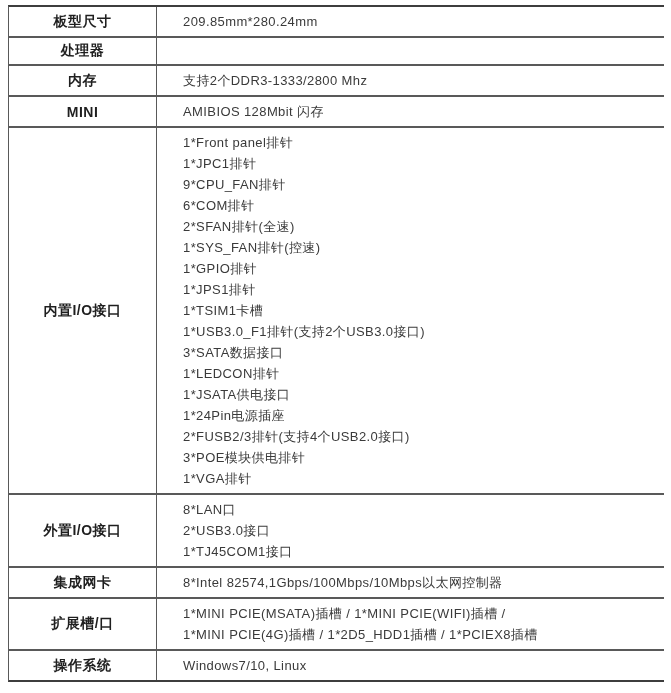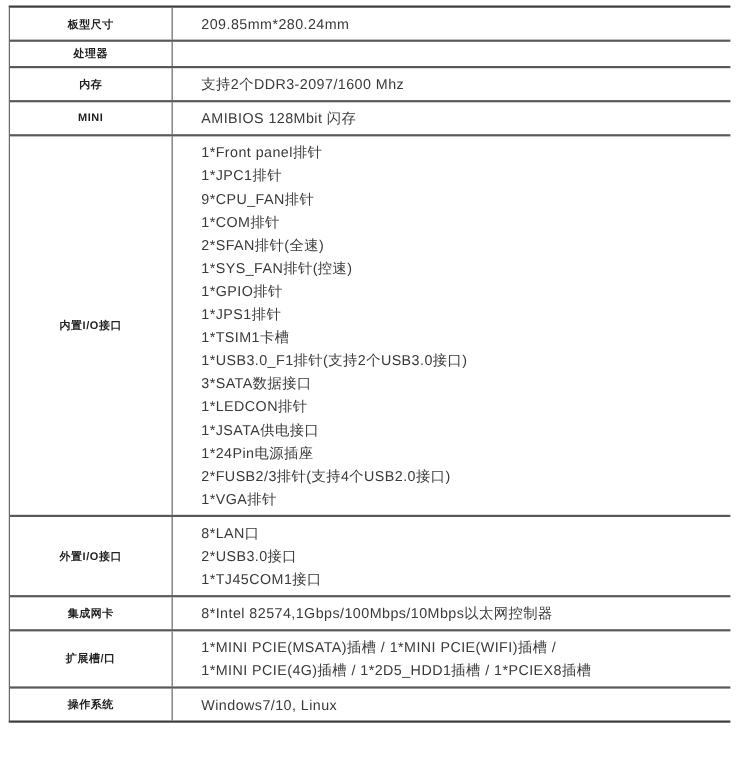--- a/index.html
+++ b/index.html
@@ -38,21 +38,21 @@
   }
   .label-cell {
     width: 148px;
     flex: 0 0 148px;
     border-right: 1px solid var(--border-mid);
     display: flex;
     align-items: center;
     justify-content: center;
     text-align: center;
     font-weight: bold;
-    font-size: 10px;
+    font-size: 14px;
     color: var(--label-text);
     letter-spacing: 0.5px;
     padding: 4px 2px;
   }
   .value-cell {
     flex: 1 1 auto;
     padding: 4px 6px 4px 26px;
     display: flex;
     flex-direction: column;
     justify-content: flex-start;
@@ -79,47 +79,48 @@
         <div class="value-cell">
           <div class="value-line">209.85mm*280.24mm</div>
         </div>
       </div>
       <div class="row">
         <div class="label-cell">处理器</div>
       </div>
       <div class="row">
         <div class="label-cell">内存</div>
         <div class="value-cell">
-          <div class="value-line">支持2个DDR3-2097/1600 Mhz</div>
+          <div class="value-line">支持2个DDR3-1333/2800 Mhz</div>
         </div>
       </div>
       <div class="row">
         <div class="label-cell">MINI</div>
         <div class="value-cell">
           <div class="value-line">AMIBIOS 128Mbit 闪存</div>
         </div>
       </div>
       <div class="row">
         <div class="label-cell">内置I/O接口</div>
         <div class="value-cell">
           <div class="value-line">1*Front panel排针</div>
           <div class="value-line">1*JPC1排针</div>
           <div class="value-line">9*CPU_FAN排针</div>
-          <div class="value-line">1*COM排针</div>
+          <div class="value-line">6*COM排针</div>
           <div class="value-line">2*SFAN排针(全速)</div>
           <div class="value-line">1*SYS_FAN排针(控速)</div>
           <div class="value-line">1*GPIO排针</div>
           <div class="value-line">1*JPS1排针</div>
           <div class="value-line">1*TSIM1卡槽</div>
           <div class="value-line">1*USB3.0_F1排针(支持2个USB3.0接口)</div>
           <div class="value-line">3*SATA数据接口</div>
           <div class="value-line">1*LEDCON排针</div>
           <div class="value-line">1*JSATA供电接口</div>
           <div class="value-line">1*24Pin电源插座</div>
           <div class="value-line">2*FUSB2/3排针(支持4个USB2.0接口)</div>
+          <div class="value-line">3*POE模块供电排针</div>
           <div class="value-line">1*VGA排针</div>
         </div>
       </div>
       <div class="row">
         <div class="label-cell">外置I/O接口</div>
         <div class="value-cell">
           <div class="value-line">8*LAN口</div>
           <div class="value-line">2*USB3.0接口</div>
           <div class="value-line">1*TJ45COM1接口</div>
         </div>

